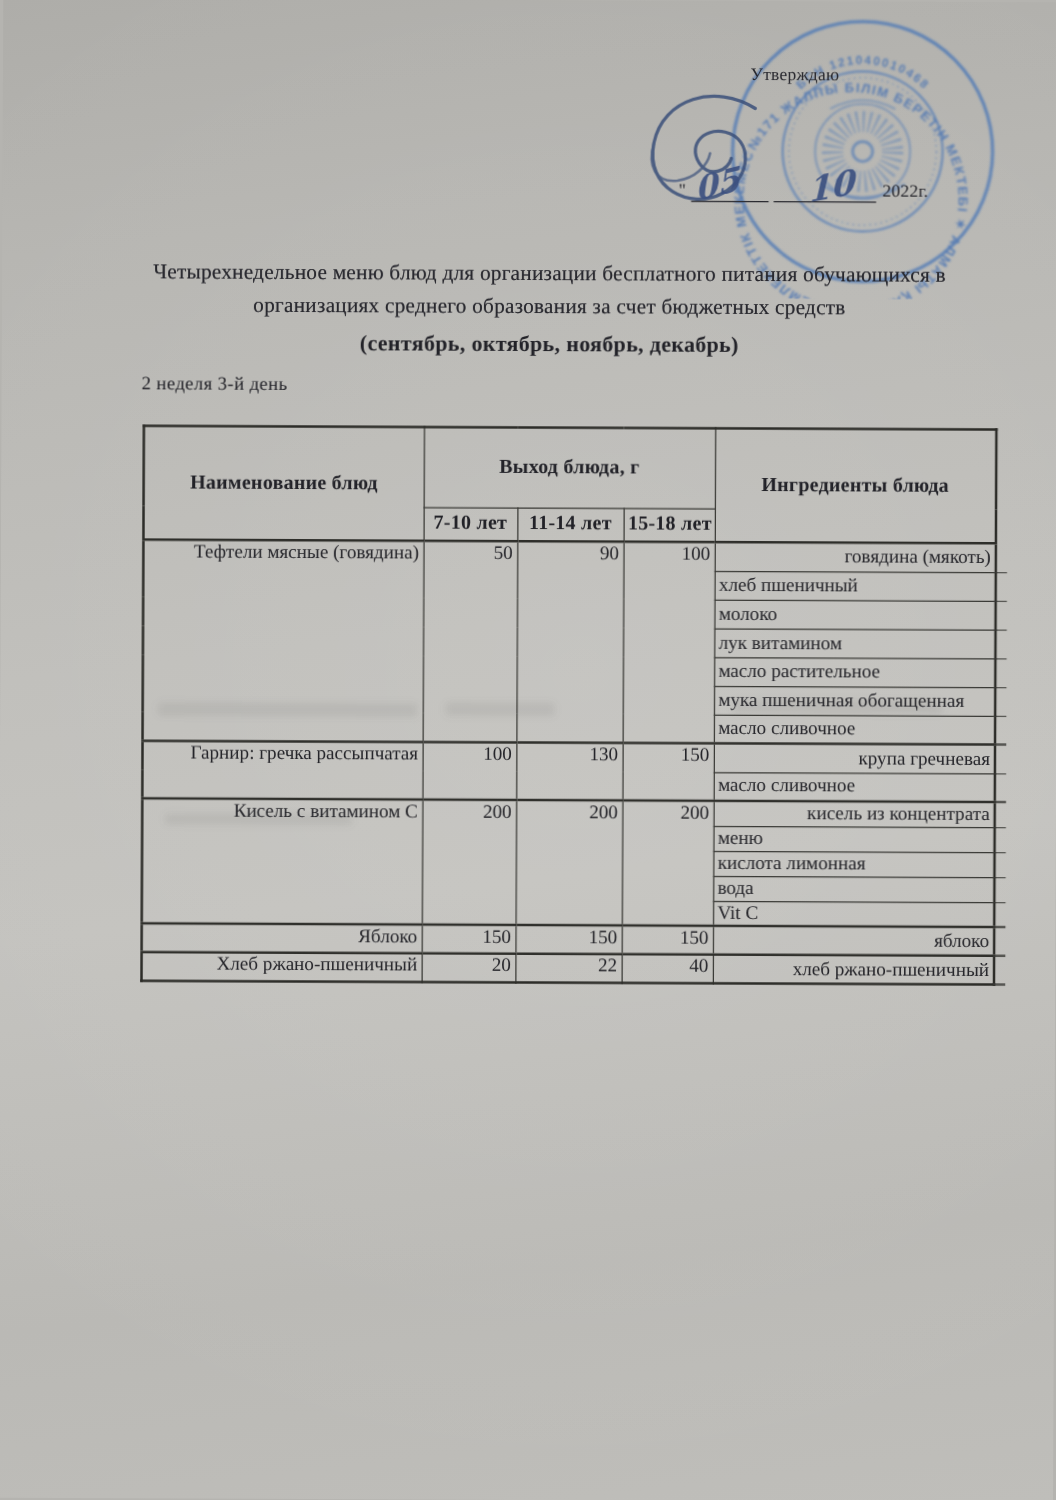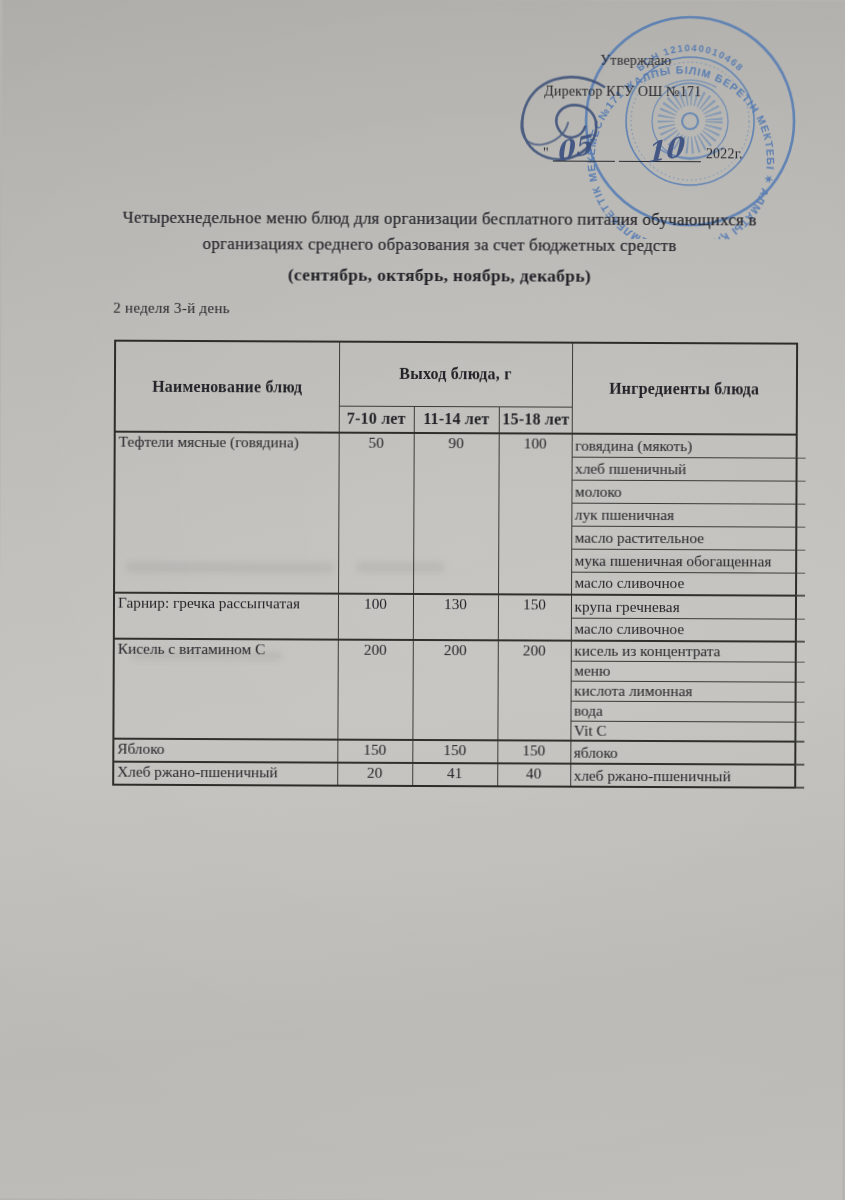--- a/index.html
+++ b/index.html
@@ -44,21 +44,21 @@
   table.menu{border-collapse:collapse;table-layout:fixed;width:682px;border:2.3px solid #2c2c28;}
   table.menu th,table.menu td{border:1.5px solid #3a3a36;padding:0 3px;overflow:visible;white-space:nowrap;}
   table.menu thead th{font-size:16px;font-weight:bold;text-align:center;vertical-align:middle;
                       letter-spacing:.2px;color:#222228;border-bottom:2.3px solid #2e2e2a;}
   table.menu thead th.th-output{border-bottom:1.6px solid #3a3a36;}
   table.menu td{font-size:15.3px;color:#242429;}
   td.dish{vertical-align:top;text-align:left;padding-left:3px;padding-top:1px;}
   td.num{vertical-align:top;text-align:center;padding-top:1px;}
   td.ing{text-align:left;padding-left:5px;position:relative;}
   td.ing::after{content:"";position:absolute;right:-10px;bottom:-1.5px;width:10px;height:1.5px;background:#3a3a36;opacity:.8;}
-  tr.grp td{border-top:2px solid #30302c;}
+  tr.grp td{border-top:2px solid #30302c;text-align:right;}
   tr.hh1{height:64px;} tr.hh2{height:27px;}
   tr.h23{height:23px;} tr.h20{height:20px;}
   
   .smudge{position:absolute;background:rgba(45,45,50,.08);filter:blur(3px);border-radius:3px;}
   #sm1{left:126px;top:563px;width:208px;height:11px;}
   #sm2{left:356px;top:562px;width:88px;height:11px;}
   #sm3{left:586px;top:559px;width:168px;height:11px;}
   #sm4{left:132px;top:652px;width:150px;height:9px;}
 </style>
 </head>
@@ -96,21 +96,20 @@
     </svg>
 
     <svg class="sig" width="160" height="100" viewBox="0 0 160 100">
       <g fill="none" stroke="#3a4f79" stroke-width="2.6" stroke-linecap="round" opacity=".95">
         <path d="M 96,16 C 64,-4 22,8 15,44 C 8,80 44,98 70,84 C 94,71 94,40 72,35 C 53,31 41,48 53,62 C 61,71 74,66 77,56"></path>
         <path d="M 15,44 C 10,62 16,76 34,74 C 48,72 58,62 60,52" stroke-width="2.1" opacity=".8"></path>
       </g>
     </svg>
 
     <div class="appr-line" id="appr-title">Утверждаю</div>
-    <div class="appr-line" id="appr-director">Директор КГУ ОШ №171</div>
     <div class="appr-line" id="appr-date-row"><span>"</span><span class="blank-line bl-day"></span><span class="blank-line bl-month"></span><span>2022г.</span></div>
     <div class="hand" id="hand-day">05</div>
     <div class="hand" id="hand-month">10</div>
 
     <div class="title-block">
       <div class="title-line">Четырехнедельное меню блюд для организации бесплатного питания обучающихся в</div>
       <div class="title-line">организациях среднего образования за счет бюджетных средств</div>
       <div class="months-line">(сентябрь, октябрь, ноябрь, декабрь)</div>
     </div>
 
@@ -146,21 +145,21 @@
             <td class="num" rowspan="7">100</td>
             <td class="ing">говядина (мякоть)</td>
           </tr>
           <tr class="h23">
               <td class="ing">хлеб пшеничный</td>
             </tr>
           <tr class="h23">
               <td class="ing">молоко</td>
             </tr>
           <tr class="h23">
-              <td class="ing">лук пшеничная</td>
+              <td class="ing">лук витамином</td>
             </tr>
           <tr class="h23">
               <td class="ing">масло растительное</td>
             </tr>
           <tr class="h23">
               <td class="ing">мука пшеничная обогащенная</td>
             </tr>
           <tr class="h23">
               <td class="ing">масло сливочное</td>
             </tr>
@@ -200,21 +199,21 @@
             <td class="dish">Яблоко</td>
             <td class="num">150</td>
             <td class="num">150</td>
             <td class="num">150</td>
             <td class="ing">яблоко</td>
           </tr>
 
           <tr class="grp h23">
             <td class="dish">Хлеб ржано-пшеничный</td>
             <td class="num">20</td>
-            <td class="num">41</td>
+            <td class="num">22</td>
             <td class="num">40</td>
             <td class="ing">хлеб ржано-пшеничный</td>
           </tr>
         </tbody>
       </table>
     </div>
 
     <div class="smudge" id="sm1"></div>
     <div class="smudge" id="sm2"></div>
     <div class="smudge" id="sm3"></div>

